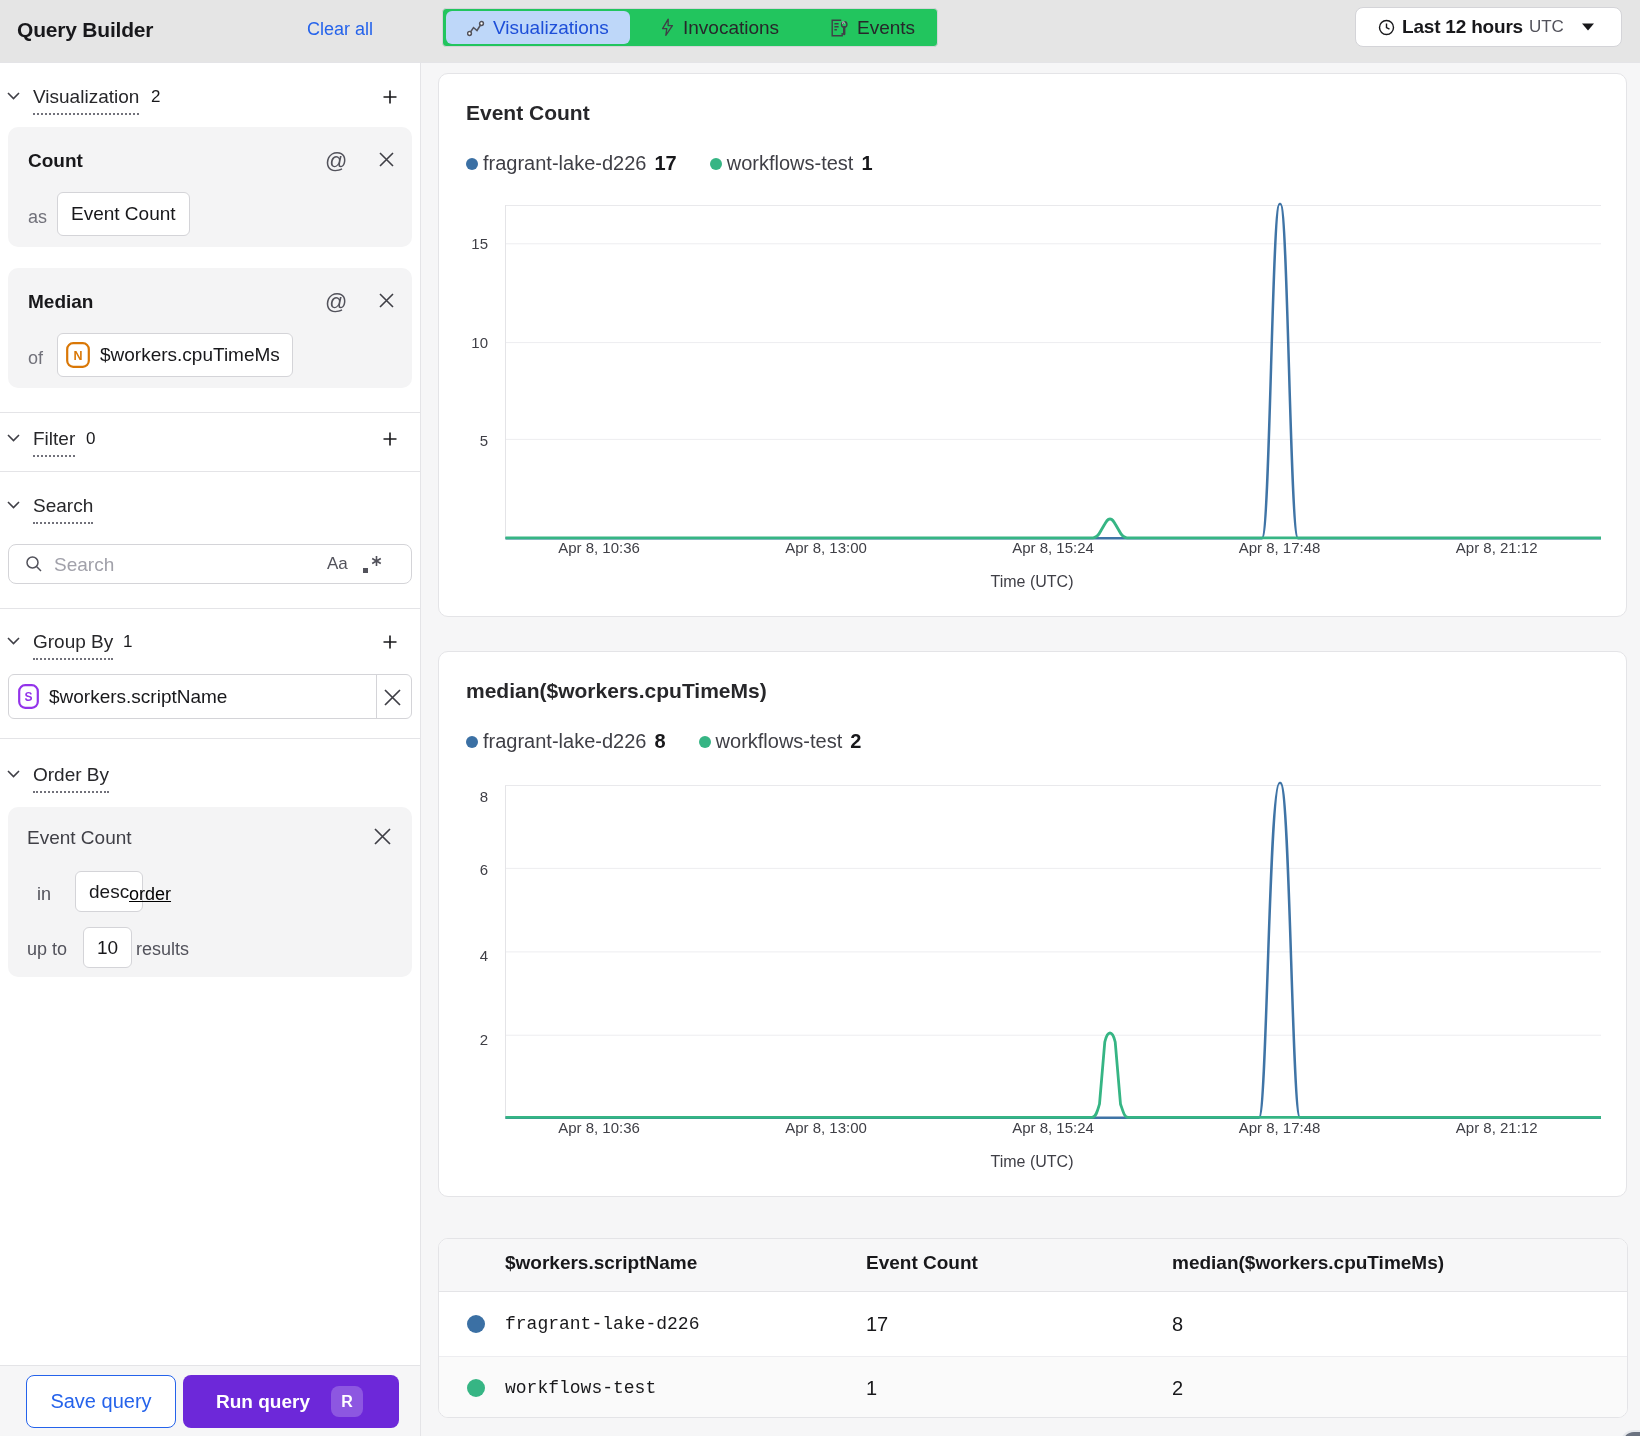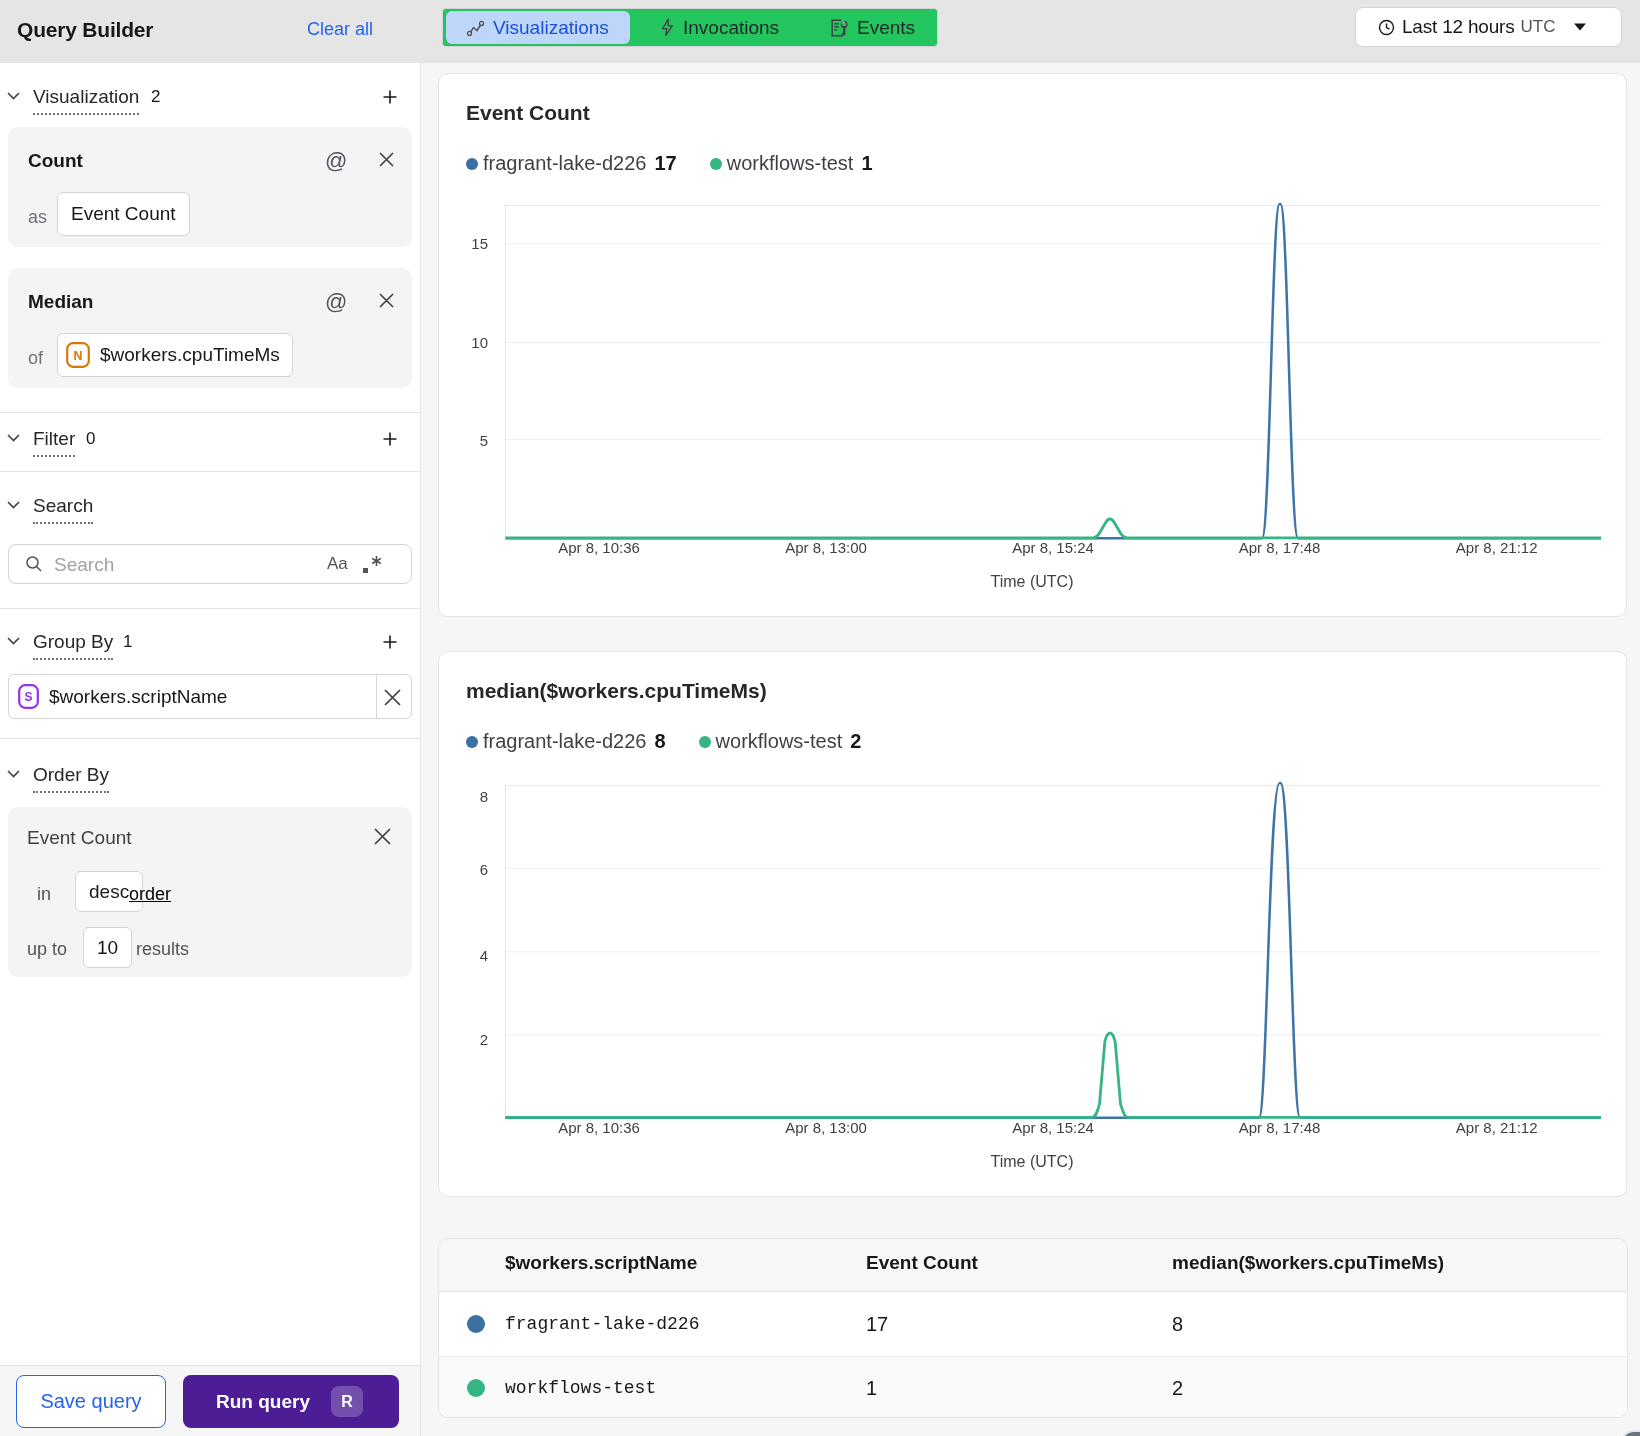--- a/index.html
+++ b/index.html
@@ -11,21 +11,21 @@
 
 #tabs { position:absolute; left:442px; top:8px; width:496px; height:39px; background:#22c55e; border:1px solid #d4d4d8; border-radius:4px; display:flex; align-items:center; padding:3px; }
 .tab { height:33px; display:flex; align-items:center; border-radius:6px; font-size:19px; color:#27272a; }
 .tab svg { margin-right:8px; }
 #tab-viz { background:#bed7f9; color:#1d4ed8; width:184px; padding-left:21px; font-weight:500; }
 #tab-inv { padding-left:30px; width:172px; }
 #tab-evt { padding-left:28px; }
 
 #timebtn { position:absolute; left:1355px; top:7px; width:267px; height:40px; background:#fff; border:1px solid #d4d4d8; border-radius:8px; display:flex; align-items:center; }
 #timebtn .clock { margin-left:22px; }
-#timebtn .t1 { margin-left:7px; font-size:19px; font-weight:400; color:#18181b; letter-spacing:-0.2px; }
+#timebtn .t1 { margin-left:7px; font-size:19px; font-weight:700; color:#18181b; letter-spacing:-0.2px; }
 #timebtn .t2 { margin-left:6px; font-size:17px; color:#52525b; }
 #timebtn .caret { margin-left:16px; }
 
 #sidebar { position:absolute; left:0; top:63px; width:421px; height:1373px; background:#fff; border-right:1px solid #e4e4e7; }
 .sechead { position:absolute; left:0; width:420px; height:20px; }
 .chev { position:absolute; left:7px; top:4px; }
 .sectitle { position:absolute; left:33px; top:-2px; font-size:19px; font-weight:400; color:#27272a; border-bottom:2px dotted #71717a; padding-bottom:5px; }
 .seccount { position:absolute; top:-1px; font-size:17px; font-weight:400; color:#18181b; }
 .plus { position:absolute; left:383px; top:2px; }
 .divider { position:absolute; left:0; width:420px; height:0; border-top:1px solid #e4e4e7; }
@@ -33,22 +33,22 @@
 .cardtitle { position:absolute; left:20px; font-size:19px; font-weight:600; color:#18181b; }
 .at { position:absolute; font-size:22px; color:#52525b; }
 .xicon { position:absolute; }
 .graylab { position:absolute; font-size:18px; color:#71717a; }
 .wbox { position:absolute; background:#fff; border:1px solid #d4d4d8; border-radius:6px; display:flex; align-items:center; }
 .wbox .txt { font-size:19px; color:#18181b; }
 
 #searchbox { position:absolute; left:8px; top:481px; width:404px; height:40px; background:#fff; border:1px solid #d4d4d8; border-radius:8px; }
 
 #sbbottom { position:absolute; left:0; top:1365px; width:420px; height:71px; background:#f6f6f7; border-top:1px solid #e4e4e7; }
-#savebtn { position:absolute; left:16px; top:9px; width:150px; height:53px; border:1px solid #2563eb; border-radius:8px; background:#fff; color:#2563eb; font-size:20px; display:flex; align-items:center; justify-content:center; }
-#runbtn { position:absolute; left:183px; top:9px; width:216px; height:53px; border-radius:8px; background:#4c1d95; color:#fff; font-size:19px; font-weight:600; display:flex; align-items:center; }
+#savebtn { position:absolute; left:26px; top:9px; width:150px; height:53px; border:1px solid #2563eb; border-radius:8px; background:#fff; color:#2563eb; font-size:20px; display:flex; align-items:center; justify-content:center; }
+#runbtn { position:absolute; left:183px; top:9px; width:216px; height:53px; border-radius:8px; background:#6d28d9; color:#fff; font-size:19px; font-weight:600; display:flex; align-items:center; }
 #runbtn .rbadge { width:32px; height:31px; background:rgba(255,255,255,0.22); border-radius:8px; display:flex; align-items:center; justify-content:center; font-size:16px; font-weight:600; }
 
 #main { position:absolute; left:421px; top:63px; width:1219px; height:1373px; background:#f6f6f7; }
 .card { position:absolute; left:17px; width:1189px; background:#fff; border:1px solid #e4e4e7; border-radius:10px; }
 .ctitle { position:absolute; left:27px; top:27px; font-size:21px; font-weight:700; color:#27272a; letter-spacing:0px; }
 .legend { position:absolute; left:27px; display:flex; gap:33px; align-items:center; }
 .litem { display:flex; align-items:center; font-size:20px; color:#3f3f46; }
 .ldot { width:12px; height:12px; border-radius:50%; margin-right:5px; }
 .lval { font-weight:700; color:#18181b; margin-left:8px; }
 

